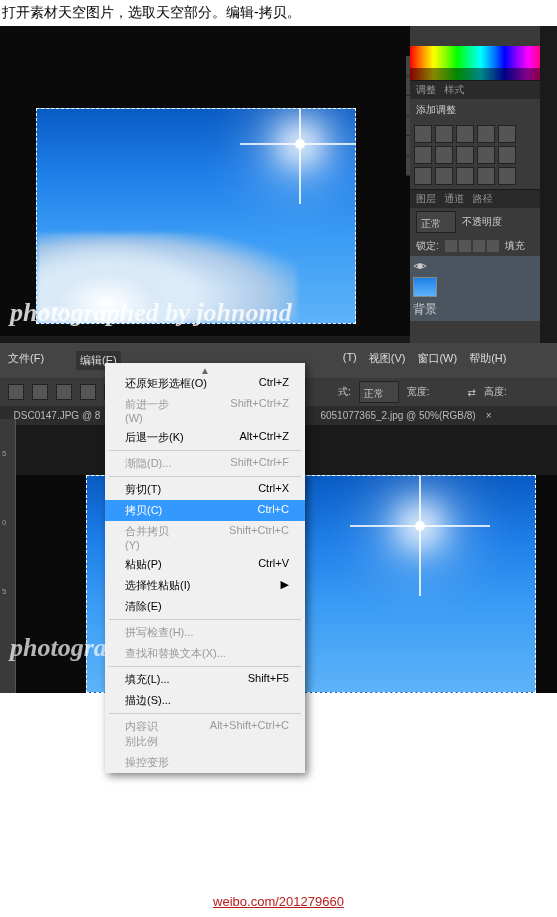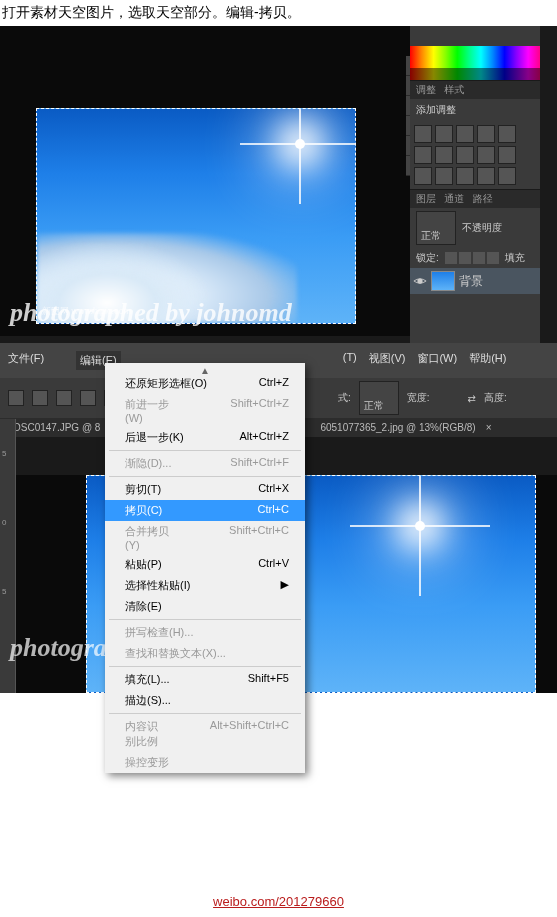--- a/index.html
+++ b/index.html
@@ -19,36 +19,36 @@
     .watermark1 { position: absolute; bottom: 8px; left: 10px; font-style: italic; font-family: cursive, serif; font-size: 26px; color: rgba(255,255,255,0.8); font-weight: bold; }
     .img-credit { position: absolute; bottom: 5px; left: 5px; font-size: 9px; color: rgba(255,255,255,0.7); }
     
     .right-panels { position: absolute; right: 17px; top: 0; width: 130px; height: 317px; background: #3a3a3a; overflow: hidden; }
     .swatch-strip { height: 22px; background: linear-gradient(90deg, #f00, #f80, #ff0, #8f0, #0f0, #0f8, #0ff, #08f, #00f, #80f, #f0f, #f08); margin-top: 20px; }
     .swatch-strip2 { height: 12px; background: linear-gradient(90deg, #800, #840, #880, #480, #080, #084, #088, #048, #008, #408, #808, #804); }
     .panel-tabs { background: #2a2a2a; padding: 2px 6px; font-size: 10px; color: #999; border-top: 1px solid #1a1a1a; }
     .panel-content { background: #3a3a3a; padding: 4px 6px; font-size: 10px; }
     .adjust-icons { display: flex; flex-wrap: wrap; gap: 3px; padding: 4px; }
     .adj-icon { width: 18px; height: 18px; background: #555; border: 1px solid #222; }
-    .layer-row { display: flex; align-items: center; padding: 3px; background: #4a5560; gap: 4px; }
+    .layer-row { display: flex; align-items: flex-start; padding: 3px; background: #4a5560; gap: 4px; flex-direction: column; }
     .layer-thumb { width: 24px; height: 20px; background: linear-gradient(180deg, #1e7fe8, #5eb3f8); border: 1px solid #888; }
     .eye-icon { width: 14px; height: 14px; }
     .props-row { display: flex; align-items: center; padding: 3px 6px; font-size: 10px; gap: 6px; }
     .lock-icons { display: flex; gap: 2px; }
     .lock-ic { width: 12px; height: 12px; background: #555; }
     .toolstrip { position: absolute; right: 133px; top: 30px; width: 18px; background: #3a3a3a; }
     .tool-btn { width: 18px; height: 20px; background: #444; border-bottom: 1px solid #2a2a2a; }
     
     .screenshot2 { position: relative; width: 557px; height: 350px; background: #1a1a1a; }
     .menubar { background: #444; padding: 8px 8px; font-size: 11px; display: flex; gap: 12px; }
     .menu-item { color: #ddd; }
     .menu-item.active { background: #333; padding: 2px 4px; margin-left: 20px; }
     .toolbar2 { background: #3a3a3a; padding: 3px 8px; display: flex; align-items: center; gap: 8px; font-size: 10px; }
     .tb-icon { width: 16px; height: 16px; background: #555; border: 1px solid #222; }
-    .tb-select { background: #444; border: 1px solid #222; padding: 17px 14px 1px 4px; font-size: 10px; color: #ccc; }
+    .tb-select { background: #444; border: 1px solid #222; padding: 5px 14px 1px 4px; font-size: 10px; color: #ccc; }
     .tab-bar { background: #2c2c2c; padding: 4px 8px; font-size: 10px; color: #bbb; display: flex; gap: 10px; }
     .ruler-v { position: absolute; left: 0; top: 76px; width: 16px; height: 274px; background: #3a3a3a; border-right: 1px solid #555; }
     .ruler-tick { font-size: 8px; color: #999; padding-left: 2px; margin-top: 30px; }
     
     .edit-menu { position: absolute; left: 105px; top: 20px; width: 200px; background: #f0f0f0; color: #000; box-shadow: 3px 3px 8px rgba(0,0,0,0.5); font-size: 11px; z-index: 10; }
     .menu-row { display: flex; justify-content: space-between; padding: 3px 16px 3px 20px; cursor: default; gap: 48px; }
     .menu-row.disabled { color: #999; }
     .menu-row.selected { background: #3399ff; color: #fff; }
     .menu-sep { height: 1px; background: #ccc; margin: 2px 4px; }
     .menu-arrow { position: absolute; top: 2px; left: 50%; transform: translateX(-50%); font-size: 10px; color: #666; }
@@ -162,21 +162,21 @@
     <div class="tb-icon"></div>
     <span style="margin-left:210px">式:</span>
     <span class="tb-select">正常</span>
     <span>宽度:</span>
     <span style="margin-left:30px">⇄</span>
     <span>高度:</span>
   </div>
 
   <div class="tab-bar">
     <span>_DSC0147.JPG @ 8</span>
-    <span style="margin-left:210px">6051077365_2.jpg @ 13%(RGB/8)</span>
+    <span style="margin-left:210px">6051077365_2.jpg @ 50%(RGB/8)</span>
     <span>×</span>
   </div>
 
   <div class="ruler-v">
     <div class="ruler-tick">5</div>
     <div class="ruler-tick" style="margin-top:60px">0</div>
     <div class="ruler-tick" style="margin-top:60px">5</div>
   </div>
 
   <div class="canvas-area2">

